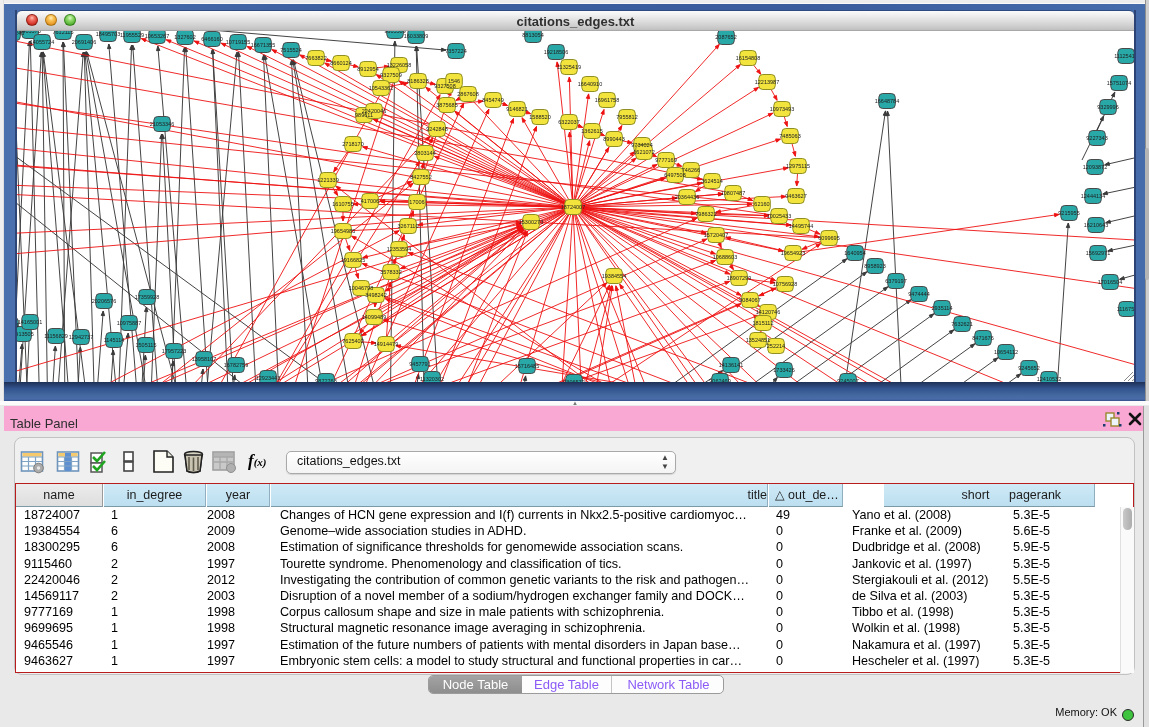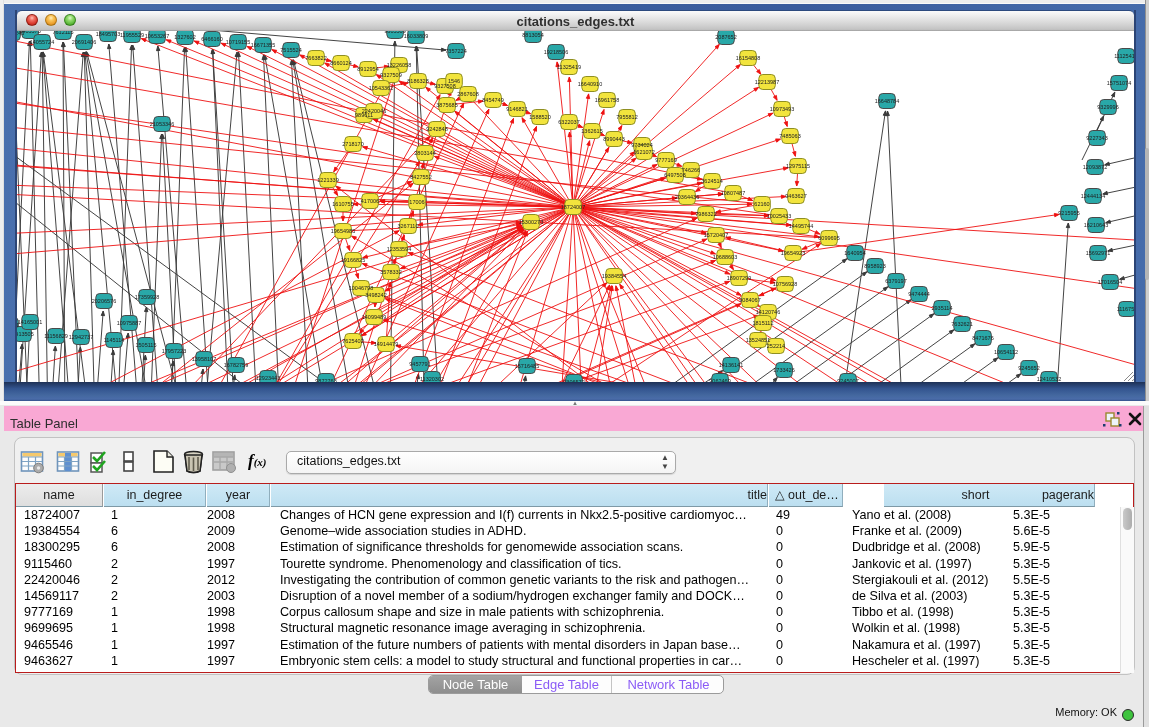--- a/index.html
+++ b/index.html
@@ -954,21 +954,21 @@
   <div id="combo" class="abs"></div>
   <div id="combotext" class="abs">citations_edges.txt</div>
   <div id="comboarrows" class="abs">▲<br>▼</div>
   <div id="table" class="abs">
     <div class="hcell" style="left:0px;width:87px;text-align:center;background:linear-gradient(180deg,#ececec 0,#dedede 100%);border-right:1px solid #9a9a9a;">name</div>
       <div class="hcell" style="left:88px;width:102px;text-align:center;">in_degree</div>
       <div class="hcell" style="left:191px;width:63px;text-align:center;">year</div>
       <div class="hcell" style="left:255px;width:497px;text-align:right;">title</div>
       <div class="hcell" style="left:753px;width:74px;text-align:left;padding-left:6px;">△ out_de…</div>
       <div class="hcell" style="left:828px;width:184px;text-align:center;margin-left:40px;">short</div>
-      <div class="hcell" style="left:993px;width:86px;text-align:right;">pagerank</div>
+      <div class="hcell" style="left:993px;width:86px;text-align:left;">pagerank</div>
     <div class="trow" style="top:23.0px">
 <span style="left:8px">18724007</span>
 <span style="left:95px">1</span>
 <span style="left:191px">2008</span>
 <span style="left:264px">Changes of HCN gene expression and I(f) currents in Nkx2.5-positive cardiomyoc…</span>
 <span style="left:760px">49</span>
 <span style="left:836px">Yano et al. (2008)</span>
 <span style="left:997px">5.3E-5</span>
 </div>
 <div class="trow" style="top:39.2px">

